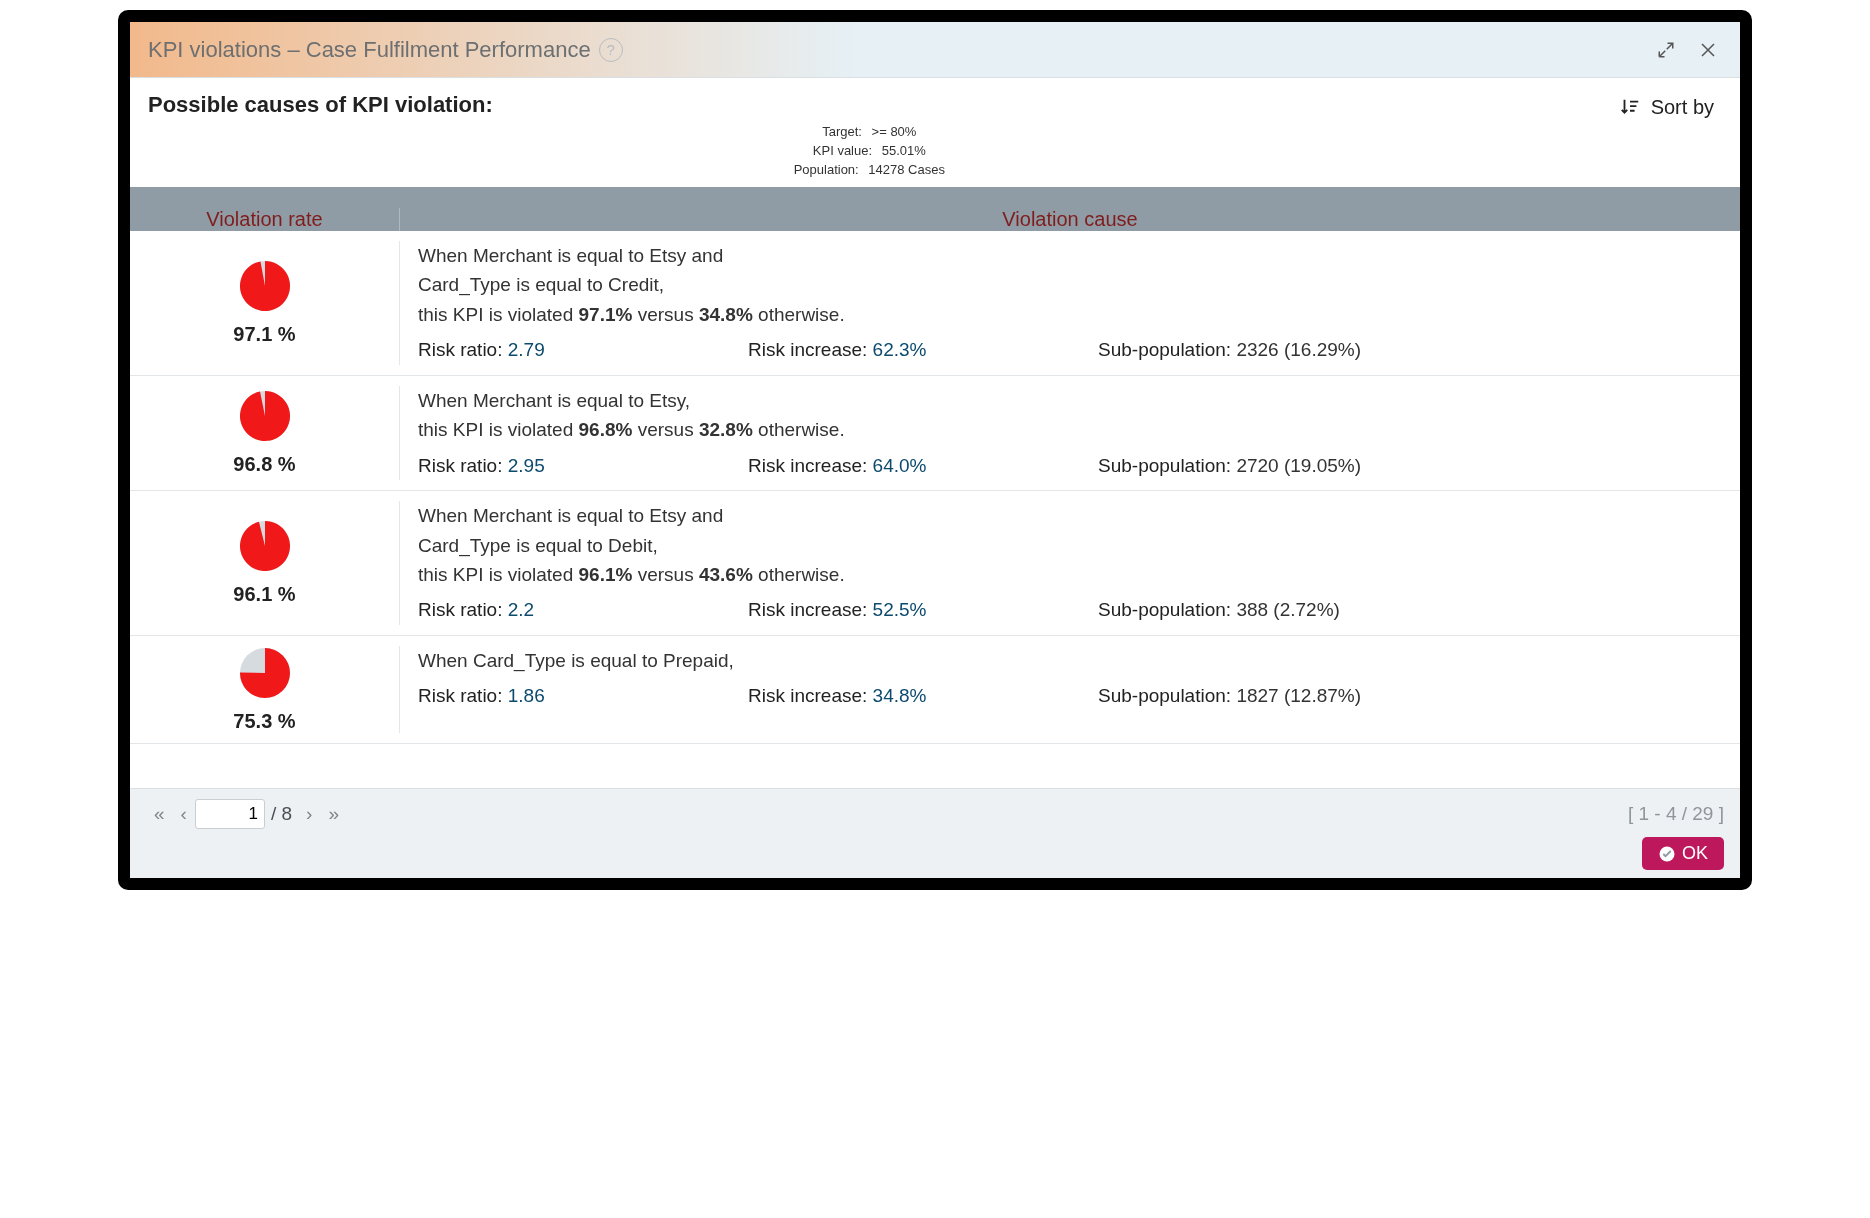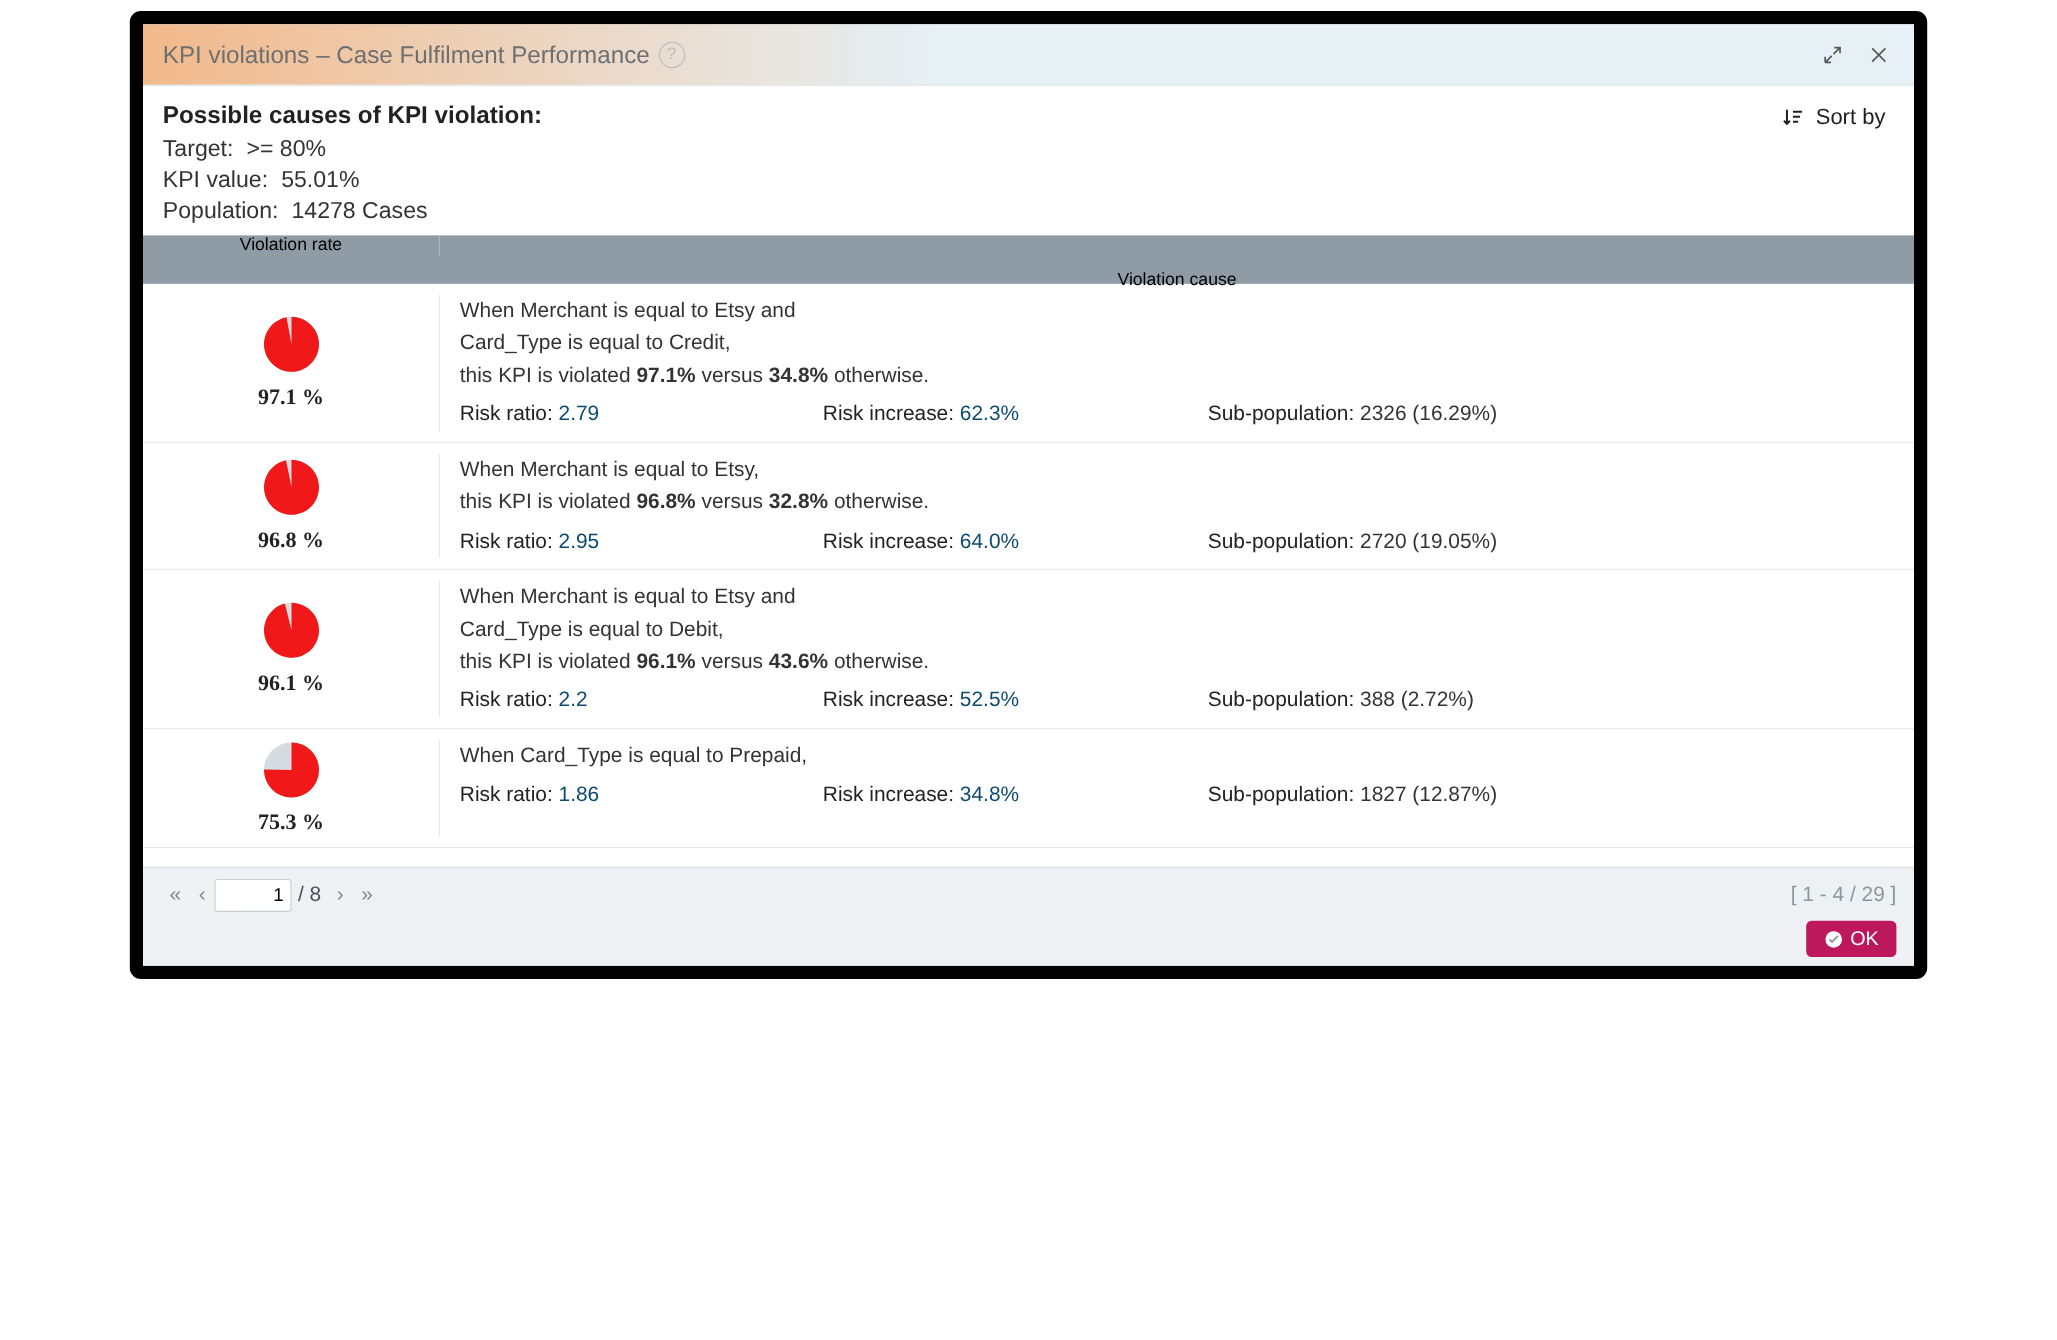--- a/index.html
+++ b/index.html
@@ -34,37 +34,37 @@
   .help-icon {
     display:inline-flex; align-items:center; justify-content:center;
     width:24px;height:24px;border:1.5px solid #b7bdc2;border-radius:50%;
     color:#b7bdc2; font-size:15px; margin-left:8px;
   }
 
   
   .summary { padding: 14px 18px 10px 18px; display:flex; align-items:flex-start;gap:20px; }
   .summary-left { flex:1; }
   .summary-title { font-weight:700; font-size:22px; color:#222; margin-bottom:6px;}
-  .kv-line { font-size:21px; color:#333; margin-top:4px; }
+  .kv-line { font-size:13px; color:#333; margin-top:4px;text-align:center; }
   .kv-line .label { color:#333; }
   .kv-line .value { margin-left:6px; color:#333; }
   .sortby { display:flex; align-items:center; color:#222; font-size:20px; cursor:pointer; padding:4px 8px;}
   .sortby svg { margin-right:10px; }
 
   
-  .thead { display:flex; background:#8f9ca5; color:#000000; font-size:16px; height:44px; align-items:flex-start;}
+  .thead { display:flex; background:#8f9ca5; color:#7f1d1d; font-size:20px; height:44px; align-items:flex-end;}
   .thead .col-rate  { width: 270px; text-align:center; border-right: 1px solid #aeb8bf;}
   .thead .col-cause { flex:1; text-align:center;margin-top:32px; }
 
   
   .rows { overflow:hidden; position:relative; flex:1; }
   .rows-inner { }
 
   .row { display:flex; border-bottom:1px solid #e4e7ea; padding: 10px 0 10px 0;}
-  .row .col-rate { width: 270px; display:flex; flex-direction:column; align-items:center; justify-content:center; border-right:1px solid #e4e7ea;font-family:Liberation Serif, serif; }
+  .row .col-rate { width: 270px; display:flex; flex-direction:column; align-items:center; justify-content:center; border-right:1px solid #e4e7ea; }
   .row .pie { width:54px; height:54px; }
   .row .pct { margin-top:10px; font-weight:700; font-size:20px; color:#222; }
   .row .col-cause { flex:1; padding: 0 18px; font-size:19px; color:#333; line-height:1.55;}
   .cause-text b { font-weight:700; }
   .metrics { display:flex; margin-top:6px; }
   .metrics .m-ratio { width: 330px; }
   .metrics .m-inc   { width: 350px; }
   .metrics .m-sub   { flex:1; }
   .metrics b { font-weight:400; color:#222;}
   .metrics .red { color:#0c4a6e; font-weight:400; }

